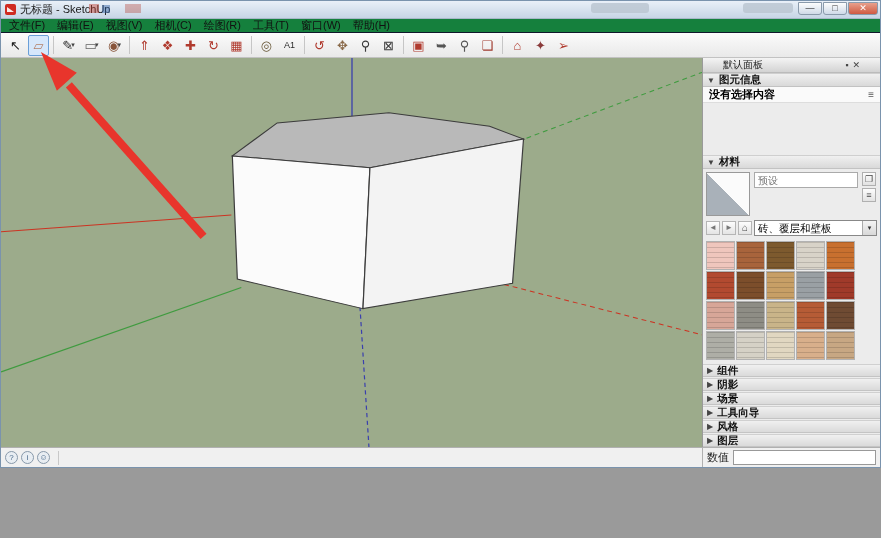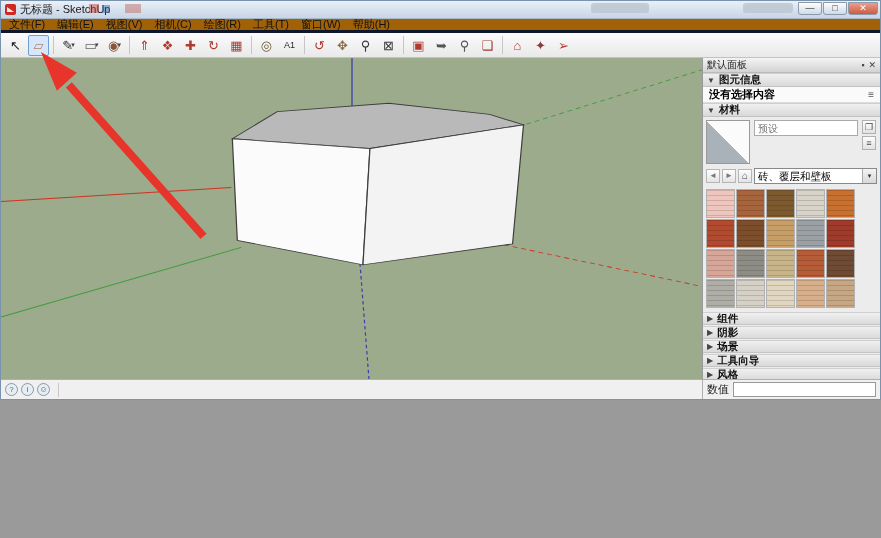--- a/index.html
+++ b/index.html
@@ -1,49 +1,49 @@
 <!DOCTYPE html>
 <html><head>
 <meta charset="utf-8">
 <style>
   html,body{margin:0;padding:0;background:#9a9a9a;}
   *{box-sizing:border-box;}
   body{font-family:"Liberation Sans","DejaVu Sans",sans-serif;}
-  .window{position:relative;width:881px;height:400px;border:1px solid #7a93ad;background:#f0f0f0;display:flex;flex-direction:column;overflow:hidden;}
+  .window{position:relative;width:881px;height:468px;border:1px solid #7a93ad;background:#f0f0f0;display:flex;flex-direction:column;overflow:hidden;}
 
   
   .titlebar{position:relative;height:18px;flex:0 0 18px;display:flex;align-items:center;gap:4px;padding:0 4px;background:linear-gradient(#e9f0f8,#c7d5e5);border-bottom:1px solid #a8b8c8;font-size:11px;color:#1a1a1a;}
   .logo{width:11px;height:11px;background:#cf2a21;border-radius:2px;position:relative;flex:0 0 11px;}
   .logo::after{content:"";position:absolute;left:2px;top:3px;border-left:7px solid #fff;border-top:5px solid transparent;opacity:.9;}
   .win-buttons{position:absolute;right:2px;top:1px;display:flex;gap:1px;}
   .win-btn{width:24px;height:13px;font-size:9px;line-height:11px;text-align:center;border:1px solid #8a9aab;border-radius:0 0 3px 3px;background:linear-gradient(#fdfdfd,#cfdae8);color:#333;padding:0;}
   .win-btn.close{background:linear-gradient(#e8a08c,#cf5a41);color:#fff;width:30px;}
   .artifact{position:absolute;pointer-events:none;}
 
   
-  .menubar{height:14px;flex:0 0 14px;display:flex;align-items:center;background:#a16207;border-bottom:3px solid #0f172a;font-size:11px;color:#111;padding-left:2px;}
+  .menubar{height:14px;flex:0 0 14px;display:flex;align-items:center;background:#15803d;border-bottom:1px solid #0f172a;font-size:11px;color:#111;padding-left:2px;}
   .menu-item{padding:0 6px;cursor:default;}
 
   
   .toolbar{height:25px;flex:0 0 25px;display:flex;align-items:center;background:linear-gradient(#fbfbfb,#e9e9e9);border-bottom:1px solid #c2c2c2;padding-left:3px;}
   .tb-btn{display:flex;align-items:center;justify-content:center;width:21px;height:21px;margin:0 1px;border:1px solid transparent;border-radius:2px;background:transparent;padding:0;}
   .tb-btn.selected{border-color:#6a9fd8;background:#d6e7fb;}
   .tb-glyph{font-size:13px;line-height:1;}
   .tb-text{font-size:9px;font-weight:normal;}
   .tb-dd{font-size:7px;color:#444;margin-left:-2px;}
   .tb-sep{width:1px;height:18px;background:#c6c6c6;margin:0 3px;}
 
   
   .main{flex:1;display:flex;min-height:0;}
   .viewport{position:relative;flex:1;background:#9cab8b;overflow:hidden;}
   .viewport svg{position:absolute;inset:0;width:100%;height:100%;}
 
   
   .sidepanel{width:178px;flex:0 0 178px;background:#ececec;border-left:1px solid #9a9a9a;font-size:11px;display:flex;flex-direction:column;overflow:hidden;}
-  .panel-title{height:15px;flex:0 0 15px;display:flex;align-items:center;background:linear-gradient(#f4f4f4,#d3d3d3);border-bottom:1px solid #bbb;font-size:10px;padding:0 4px;color:#222;}
+  .panel-title{height:15px;flex:0 0 15px;display:flex;align-items:center;background:linear-gradient(#f4f4f4,#d3d3d3);border-bottom:1px solid #bbb;font-size:10px;padding:0 20px;color:#222;}
   .panel-title .spacer{flex:1;}
   .pt-icon{font-size:9px;color:#444;margin-left:4px;}
   .section-header{height:14px;display:flex;align-items:center;gap:4px;background:linear-gradient(#f0f0f0,#d9d9d9);border-top:1px solid #cfcfcf;border-bottom:1px solid #c2c2c2;font-size:10.5px;font-weight:bold;color:#111;padding:0 4px;}
   .tri{font-size:8px;color:#444;}
   .entity-content{height:20px;display:flex;align-items:center;background:#fafafa;padding:0 6px;border-bottom:1px solid #ddd;}
   .entity-content b{font-size:11px;}
   .entity-content .spacer{flex:1;}
   .panel-gap{height:76px;background:#ececec;}
   .materials-body{padding:3px 3px 4px 3px;}
   .mat-top{display:flex;align-items:flex-start;}

